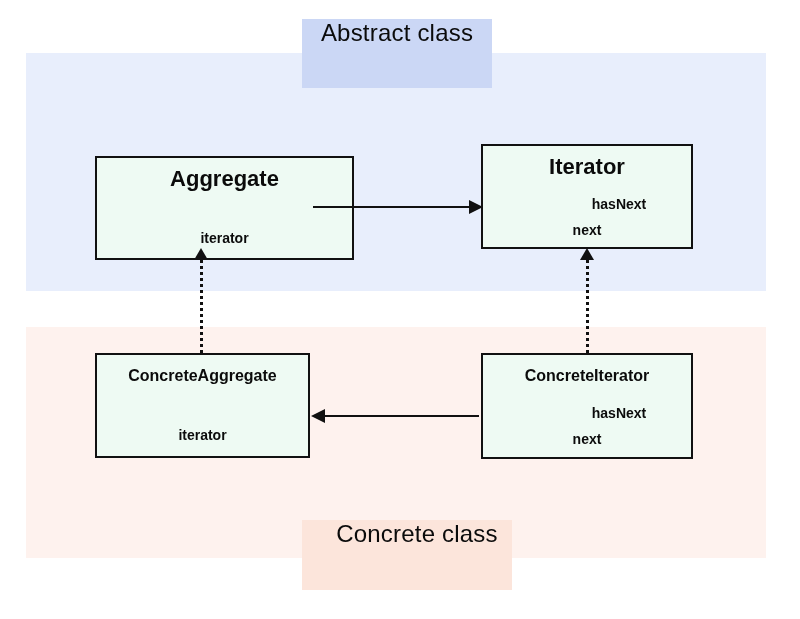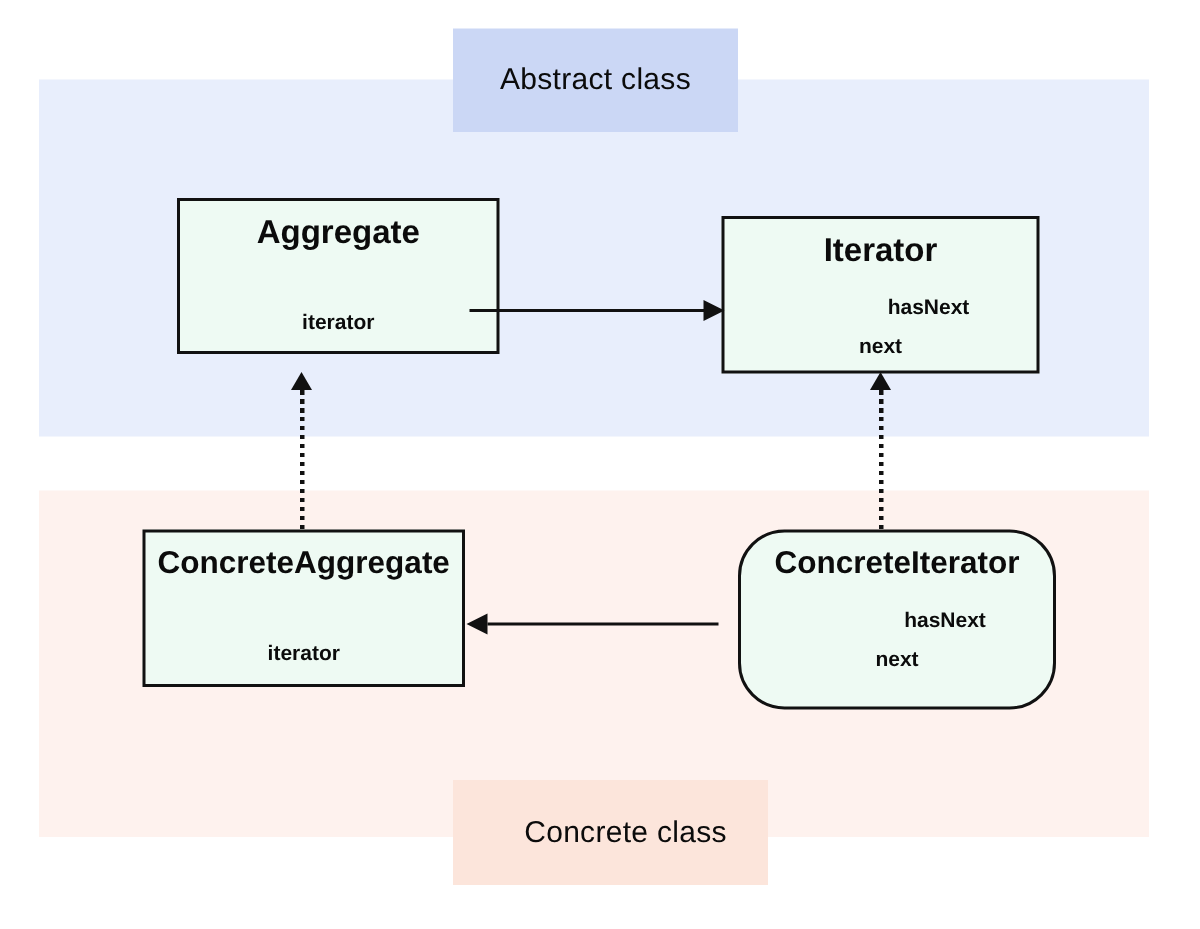--- a/index.html
+++ b/index.html
@@ -31,60 +31,60 @@
     top: 327px;
     height: 231px;
     background: var(--concrete-band, #fef2ee);
   }
   
   .group-label {
     position: absolute;
     left: 302px;
     width: 190px;
     display: flex;
-    align-items: center;
+    align-items: flex-start;
     justify-content: center;
-    font-size: 20px;
+    font-size: 24px;
     letter-spacing: 0.2px;
   }
   .label-abstract {
     top: 19px;
     height: 69px;
     background: var(--abstract-label-bg, #cbd7f5);
   }
   .label-concrete {
     top: 520px;
     height: 70px;
     background: var(--concrete-label-bg, #fce5db);
     padding-left: 20px;
   }
   
   .class-box {
     position: absolute;
     background: var(--box-fill, #eefaf3);
     border: 2px solid var(--line, #0d0d0d);
     box-sizing: border-box;
   }
-  .box-aggregate          { left: 95px;  top: 132px; width: 215px; height: 104px; margin-left: 23px; }
+  .box-aggregate          { left: 95px;  top: 156px; width: 259px; height: 104px; }
   .box-iterator           { left: 481px; top: 144px; width: 212px; height: 105px; }
   .box-concrete-aggregate { left: 95px;  top: 353px; width: 215px; height: 105px; }
-  .box-concrete-iterator  { left: 492px; top: 353px; width: 212px; height: 120px; border-radius: 31px; }
+  .box-concrete-iterator  { left: 481px; top: 353px; width: 212px; height: 106px; }
   .class-title {
     position: absolute;
     top: 8px;
     left: 0;
     width: 100%;
     text-align: center;
     font-weight: bold;
     font-size: 22px;
     line-height: 26px;
   }
   .class-title.small {
     top: 9px;
-    font-size: 21px;
+    font-size: 16px;
     line-height: 24px;
   }
   .class-method {
     position: absolute;
     left: 0;
     width: 100%;
     text-align: center;
     font-weight: bold;
     font-size: 14px;
     line-height: 16px;

